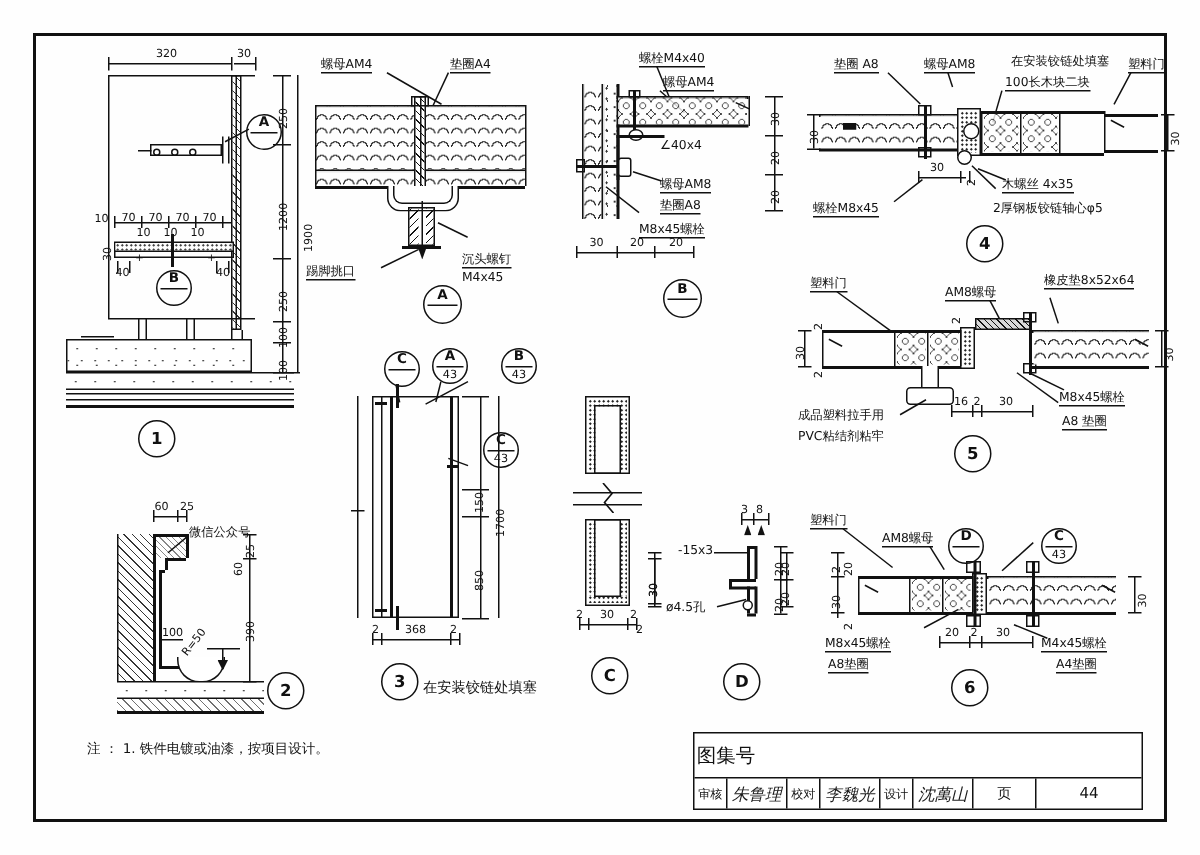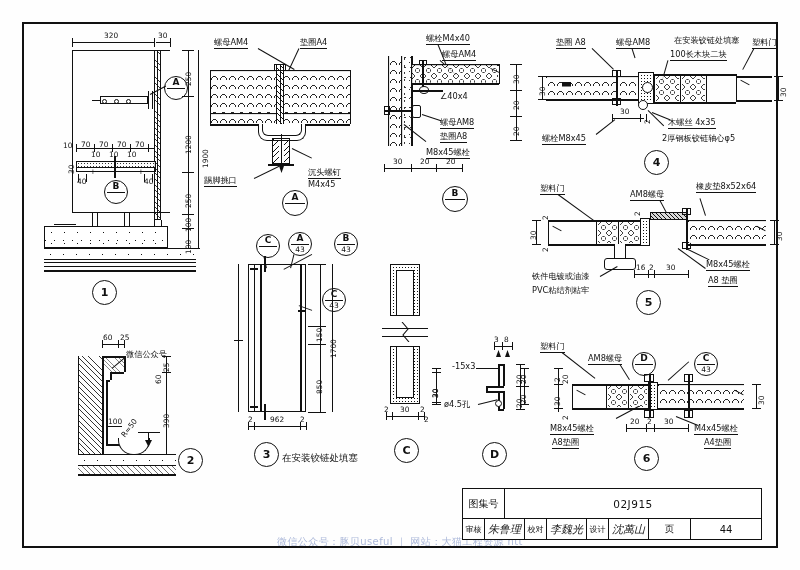--- a/index.html
+++ b/index.html
@@ -79,37 +79,36 @@
   
   .tb{position:absolute;left:462px;top:488px;width:300px;height:52px;
       border:1.6px solid #111;box-sizing:border-box;background:#fff;}
   .tb .row{display:flex;box-sizing:border-box;}
   .tb .r1{height:30px;border-bottom:1.3px solid #111;}
   .tb .r2{height:20px;}
   .tb .c{box-sizing:border-box;display:flex;align-items:center;justify-content:center;
          border-right:1.3px solid #111;font-size:10px;}
   .tb .c:last-child{border-right:none;}
   .tb .title{flex:0 0 186px;font-size:11.5px;letter-spacing:1px;}
-  .tb .kl{flex:0 0 42px;font-size:10px;}
+  .tb .kl{flex:0 0 42px;font-size:13px;}
   .tb .kv{flex:1;font-size:10.5px;letter-spacing:.5px;}
   .tb .lab{flex:0 0 22px;font-size:8px;text-align:right;}
   .tb .sig{flex:0 0 40px;font-size:11px;font-family:"DejaVu Serif","Liberation Serif",serif;
            font-style:italic;color:#1a1a1a;}
   .tb .lab2{flex:0 0 22px;font-size:8px;}
   .tb .pg{flex:0 0 42px;font-size:9.5px;}
   .tb .pgv{flex:1;font-size:10px;}
 
   .cap{position:absolute;font-size:9.5px;white-space:nowrap;}
 </style>
 </head>
 <body>
 
 <div id="sheet">
 
-  <div class="wm wm-bot">微信公众号：豚贝useful ｜ 网站：大猫工程资源 htt</div>
 
   <div class="frame-outer"></div>
 
   <div class="det" style="left:30px;top:28px;width:180px;height:285px;">
 
     <div class="ln h" style="left:42px;top:14px;width:82px;"></div>
     <div class="ln h" style="left:126px;top:14px;width:14px;"></div>
     <div class="ln v" style="left:42px;top:10px;height:9px;"></div>
     <div class="ln v" style="left:124px;top:10px;height:9px;"></div>
     <div class="ln v" style="left:140px;top:10px;height:9px;"></div>
@@ -436,21 +435,21 @@
 
     <div class="ln h" style="left:116px;top:92px;width:54px;"></div>
     <div class="ln v" style="left:116px;top:88px;height:8px;"></div>
     <div class="ln v" style="left:130px;top:88px;height:8px;"></div>
     <div class="ln v" style="left:136px;top:88px;height:8px;"></div>
     <div class="ln v" style="left:170px;top:88px;height:8px;"></div>
     <div class="dim" style="left:118px;top:82px;">16</div>
     <div class="dim" style="left:131px;top:82px;">2</div>
     <div class="dim" style="left:148px;top:82px;">30</div>
 
-    <div class="lb" style="left:14px;top:90px;">铁件电镀或油漆</div>
+    <div class="lb" style="left:14px;top:90px;">成品塑料拉手用</div>
     <div class="lb" style="left:14px;top:104px;">PVC粘结剂粘牢</div>
     <div class="ldr" style="left:82px;top:94px;width:20px;transform:rotate(-30deg);"></div>
     <div class="lb lb-u" style="left:188px;top:78px;">M8x45螺栓</div>
     <div class="lb lb-u" style="left:190px;top:94px;">A8 垫圈</div>
     <div class="ldr" style="left:168px;top:66px;width:26px;transform:rotate(26deg);"></div>
     <div class="ldr" style="left:160px;top:66px;width:34px;transform:rotate(36deg);"></div>
 
     <div class="bub" style="left:118px;top:108px;width:23px;height:23px;">5</div>
   </div>
 
@@ -640,21 +639,21 @@
 
     <div class="ln v" style="left:4px;top:34px;height:148px;"></div>
     <div class="ln h" style="left:0px;top:110px;width:9px;"></div>
 
     <div class="ln h" style="left:14px;top:196px;width:58px;"></div>
     <div class="ln v" style="left:14px;top:192px;height:8px;"></div>
     <div class="ln v" style="left:20px;top:192px;height:8px;"></div>
     <div class="ln v" style="left:66px;top:192px;height:8px;"></div>
     <div class="ln v" style="left:72px;top:192px;height:8px;"></div>
     <div class="dim" style="left:14px;top:186px;">2</div>
-    <div class="dim" style="left:36px;top:186px;">962</div>
+    <div class="dim" style="left:36px;top:186px;">368</div>
     <div class="dim" style="left:66px;top:186px;">2</div>
 
     <div class="bub" style="left:20px;top:212px;width:23px;height:23px;">3</div>
     <div class="cap" style="left:48px;top:222px;">在安装铰链处填塞</div>
   </div>
 
   <div class="det" style="left:378px;top:248px;width:70px;height:225px;">
 
     <div class="box2" style="left:12px;top:16px;width:30px;height:52px;"></div>
     <div class="dotfill" style="position:absolute;left:14px;top:18px;width:5px;height:48px;"></div>
@@ -730,26 +729,29 @@
     <div class="ln v" style="left:12px;top:38px;height:30px;"></div>
     <div class="ln h" style="left:8px;top:38px;width:9px;"></div>
     <div class="ln h" style="left:8px;top:68px;width:9px;"></div>
     <div class="dim rot" style="left:8px;top:64px;">30</div>
     <div class="dim" style="left:0px;top:82px;">2</div>
 
     <div class="bub" style="left:58px;top:108px;width:23px;height:23px;">D</div>
   </div>
 
   <div class="notes">
+    <div class="ln1">
+      <span>注 ：</span>
+      <span>1. 铁件电镀或油漆，按项目设计。</span>
+    </div>
   </div>
 
   <div class="tb">
     <div class="row r1">
       <div class="c kl">图集号</div>
-      <div class="c kv">02J915</div>
     </div>
     <div class="row r2">
       <div class="c lab">审核</div>
       <div class="c sig">朱鲁理</div>
       <div class="c lab2">校对</div>
       <div class="c sig">李魏光</div>
       <div class="c lab2">设计</div>
       <div class="c sig">沈萬山</div>
       <div class="c pg">页</div>
       <div class="c pgv">44</div>

